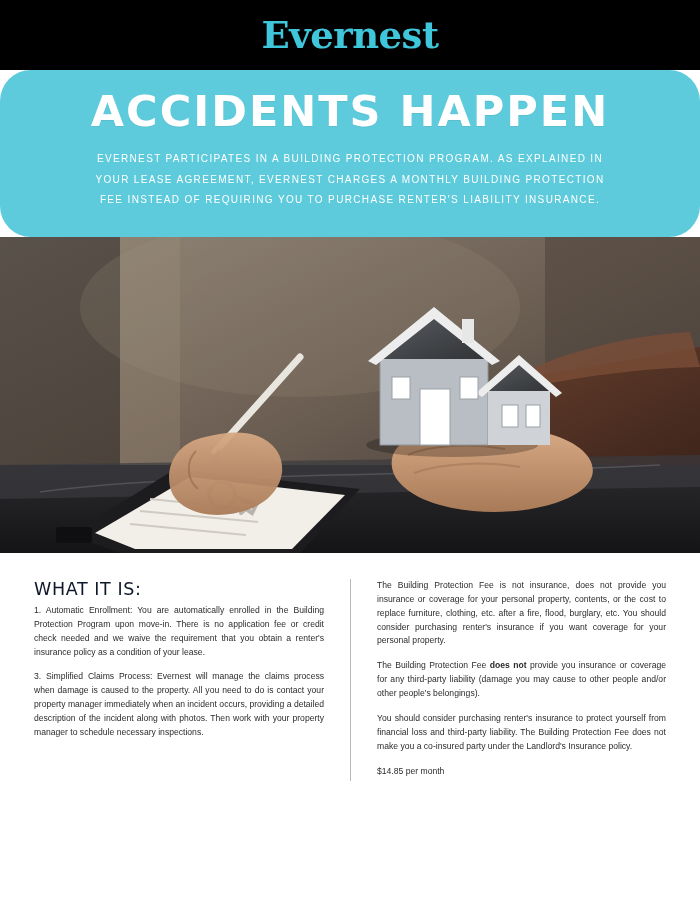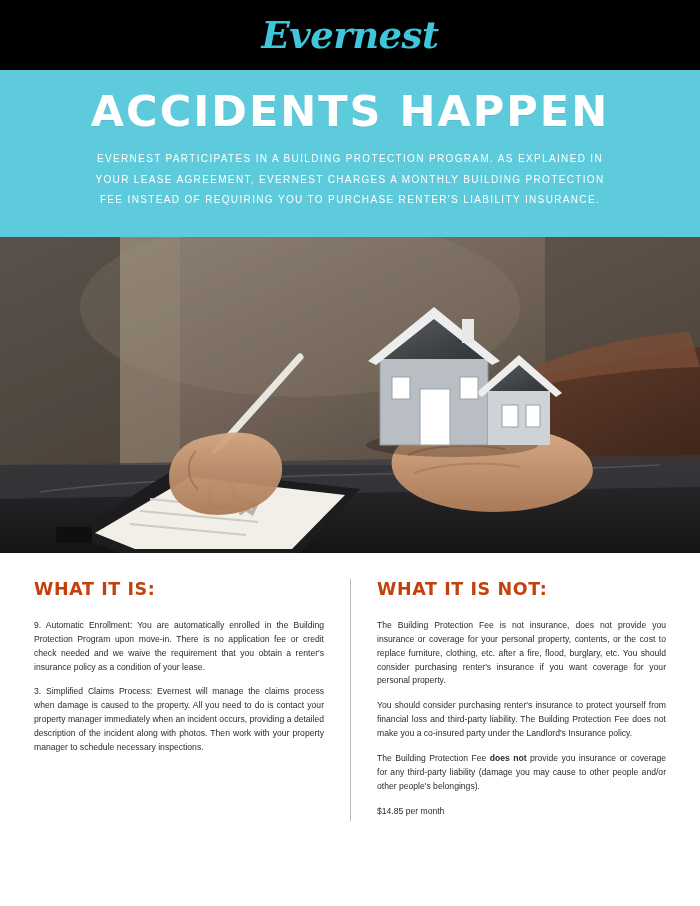--- a/index.html
+++ b/index.html
@@ -22,21 +22,20 @@
     height: 70px;
     background: #000000;
     display: flex;
     align-items: center;
     justify-content: center;
   }
   .logo {
     display: flex;
     align-items: flex-end;
     position: relative;
-    font-style: italic;
   }
   .logo-text {
     font-family: "DejaVu Serif", serif;
     font-weight: bold;
     font-size: 37px;
     letter-spacing: -0.5px;
     color: #3fc6da;
     line-height: 1;
   }
   .logo-mark {
@@ -52,20 +51,21 @@
     border-radius: 50% 50% 50% 0;
     transform: rotate(-45deg);
     background: #3fc6da;
   }
 
   
   .hero {
     background: #5ecbdc;
     padding: 18px 40px 26px 40px;
     text-align: center;
+    border-radius: 31px;
   }
   .hero-title {
     font-family: "DejaVu Sans", sans-serif;
     font-weight: bold;
     font-size: 43px;
     letter-spacing: 2px;
     color: #ffffff;
     line-height: 1.1;
     text-shadow: 0 1px 0 rgba(0,0,0,0.06);
   }
@@ -98,25 +98,25 @@
     width: 50%;
     padding-right: 26px;
   }
   .col.right {
     padding-right: 0;
     padding-left: 26px;
     border-left: 1px solid #b9b9b9;
   }
   .col-title {
     font-family: "DejaVu Sans", sans-serif;
-    font-weight: bold;
+    font-weight: normal;
     font-size: 17.5px;
     letter-spacing: 0.6px;
-    color: #c2410c;
-    margin-bottom: 20px;
+    color: #0f172a;
+    margin-bottom: 5px;
   }
   .para {
     font-size: 8.6px;
     line-height: 1.62;
     color: #2b2b2b;
     text-align: justify;
     margin-bottom: 11px;
   }
   .para:last-child { margin-bottom: 2px; }
   .para b { font-weight: bold; }
@@ -225,26 +225,25 @@
 
         <rect x="462" y="82" width="12" height="24" fill="#e7e7e7"></rect>
       </g>
     </svg>
   </div>
 
   <div class="content">
 
     <div class="col left">
       <div class="col-title">WHAT IT IS:</div>
-      <p class="para">9. Automatic Enrollment: You are automatically enrolled in the Building Protection Program upon move-in. There is no application fee or credit check needed and we waive the requirement that you obtain a renter's insurance policy as a condition of your lease.</p>
+      <p class="para">1. Automatic Enrollment: You are automatically enrolled in the Building Protection Program upon move-in. There is no application fee or credit check needed and we waive the requirement that you obtain a renter's insurance policy as a condition of your lease.</p>
       <p class="para">3. Simplified Claims Process: Evernest will manage the claims process when damage is caused to the property. All you need to do is contact your property manager immediately when an incident occurs, providing a detailed description of the incident along with photos. Then work with your property manager to schedule necessary inspections.</p>
     </div>
 
     <div class="col right">
-      <div class="col-title">WHAT IT IS NOT:</div>
       <p class="para">The Building Protection Fee is not insurance, does not provide you insurance or coverage for your personal property, contents, or the cost to replace furniture, clothing, etc. after a fire, flood, burglary, etc. You should consider purchasing renter's insurance if you want coverage for your personal property.</p>
+      <p class="para"><span>The Building Protection Fee </span><b>does not</b><span> provide you insurance or coverage for any third-party liability (damage you may cause to other people and/or other people's belongings).</span></p>
       <p class="para">You should consider purchasing renter's insurance to protect yourself from financial loss and third-party liability. The Building Protection Fee does not make you a co-insured party under the Landlord's Insurance policy.</p>
-      <p class="para"><span>The Building Protection Fee </span><b>does not</b><span> provide you insurance or coverage for any third-party liability (damage you may cause to other people and/or other people's belongings).</span></p>
       <p class="para">$14.85 per month</p>
     </div>
 
   </div>
 </div>
 
 </body></html>

